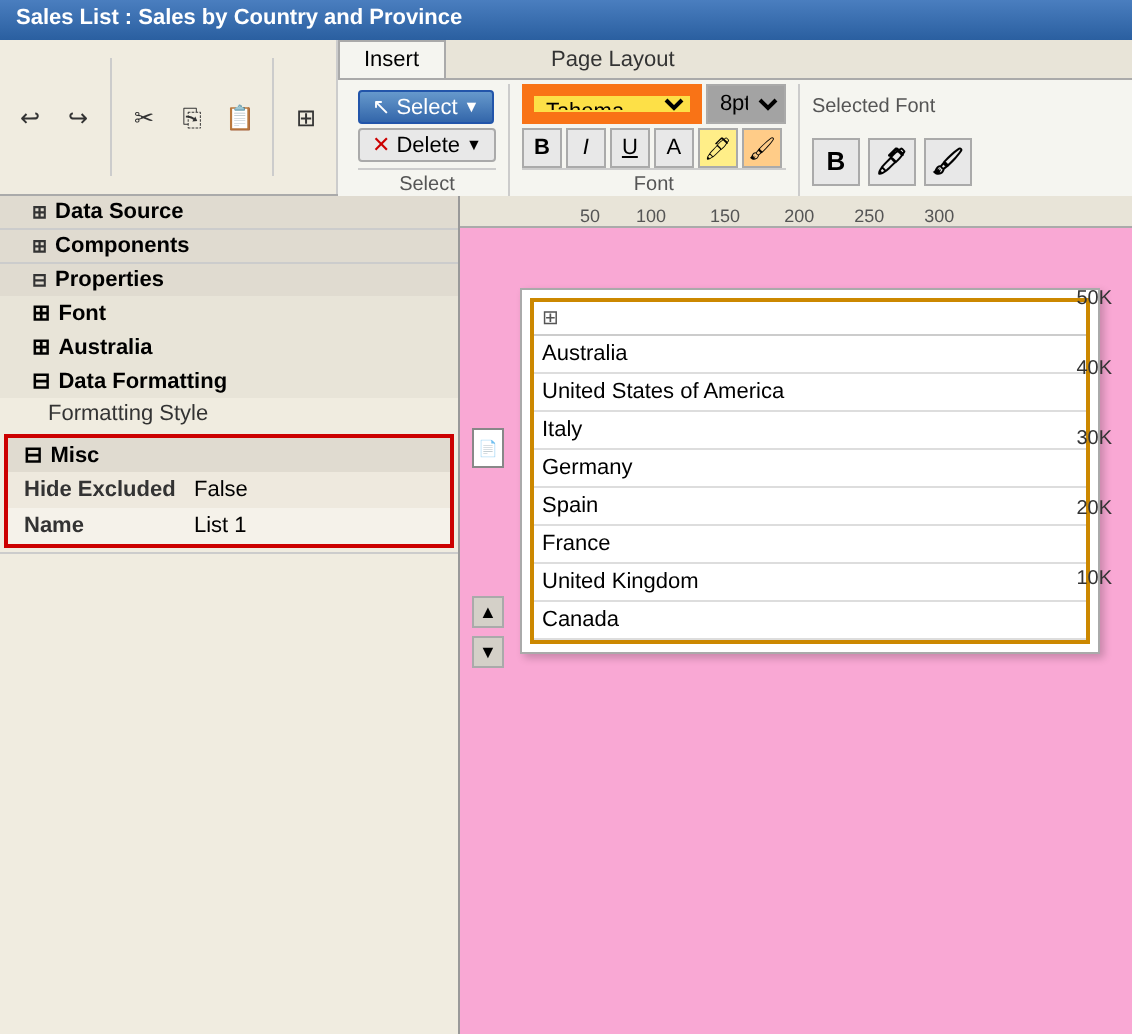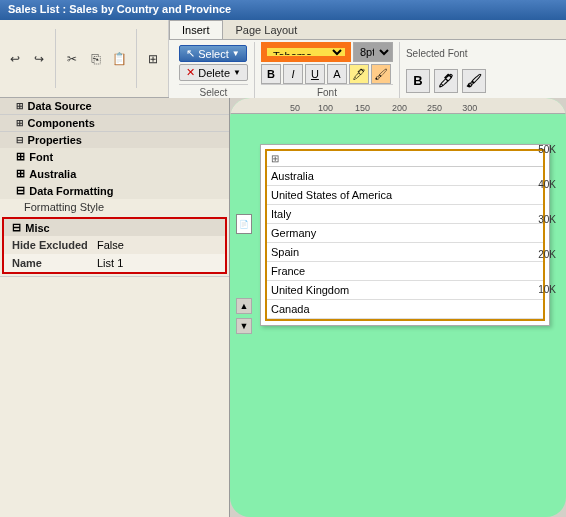--- a/index.html
+++ b/index.html
@@ -64,20 +64,21 @@
       display: flex;
       flex-direction: column;
       flex: 1;
     }
 
     .ribbon-tabs {
       display: flex;
       background: #e8e4d8;
       border-bottom: 1px solid #aaa;
       height: 22px;
+      gap: 40px;
     }
 
     .ribbon-tab {
       padding: 3px 12px;
       font-size: 11px;
       cursor: pointer;
       border: 1px solid transparent;
       border-bottom: none;
       color: #333;
     }
@@ -296,24 +297,23 @@
 
     .misc-value {
       color: #000;
     }
 
     
     .main-area {
       flex: 1;
       display: flex;
       flex-direction: column;
-      background: #86efac;
+      background: #f9a8d4;
       position: relative;
       overflow: hidden;
-      border-radius: 20px;
     }
 
     .ruler {
       height: 16px;
       background: #e8e4d8;
       border-bottom: 1px solid #aaa;
       display: flex;
       align-items: flex-end;
       padding-left: 60px;
       font-size: 9px;

